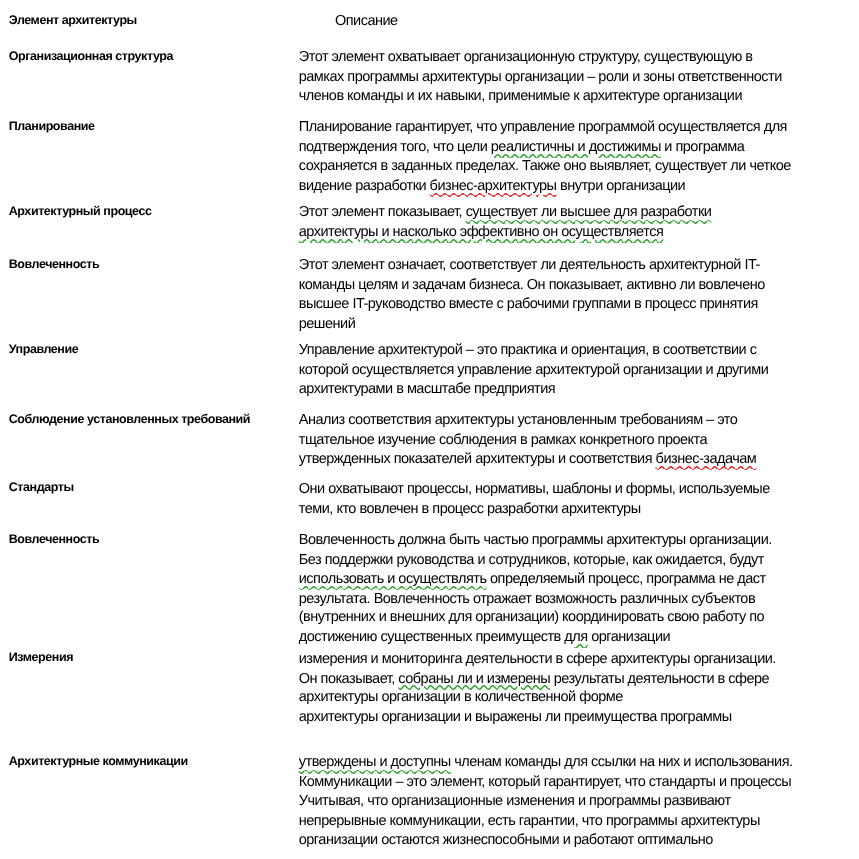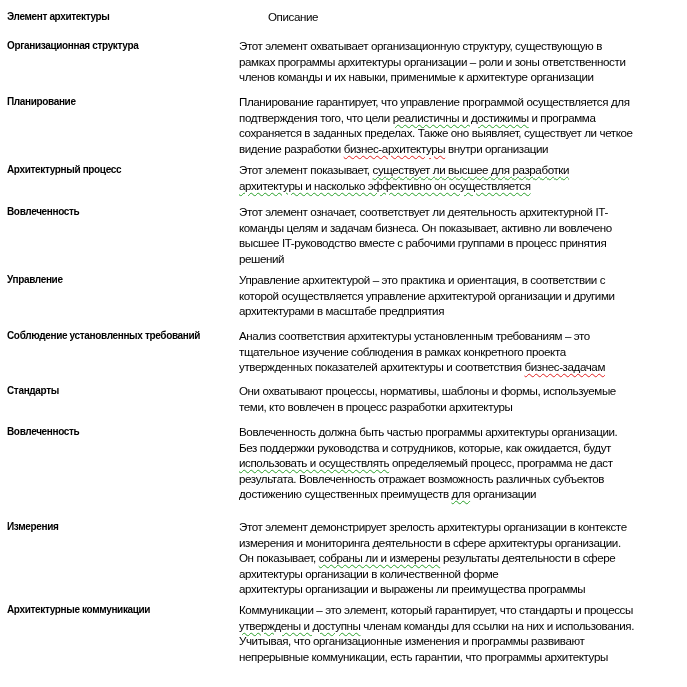--- a/index.html
+++ b/index.html
@@ -129,37 +129,38 @@
     </div>
   </div>
 
   <div class="row" style="top:424px;">
     <div class="term">Вовлеченность</div>
     <div class="desc">
       <span class="line">Вовлеченность должна быть частью программы архитектуры организации.</span>
       <span class="line">Без поддержки руководства и сотрудников,  которые, как ожидается, будут</span>
       <span class="line"><span class="sp-green">использовать и осуществлять</span>  определяемый процесс, программа не даст</span>
       <span class="line">результата. Вовлеченность отражает возможность различных субъектов</span>
+      <span class="line">(внутренних и внешних для организации) координировать свою работу по</span>
       <span class="line">достижению существенных  преимуществ <span class="sp-green">для</span> организации</span>
     </div>
   </div>
 
   <div class="row" style="top:519px;">
     <div class="term">Измерения</div>
     <div class="desc">
-      <span class="line">Этот элемент демонстрирует зрелость архитектуры организации в контексте</span>
       <span class="line">измерения и мониторинга деятельности в сфере архитектуры организации.</span>
       <span class="line">Он показывает, <span class="sp-green">собраны ли и измерены</span> результаты деятельности в сфере</span>
       <span class="line">архитектуры организации в количественной форме</span>
       <span class="line">архитектуры организации и выражены ли преимущества программы</span>
     </div>
   </div>
 
   <div class="row" style="top:602px;">
     <div class="term">Архитектурные  коммуникации</div>
     <div class="desc">
+      <span class="line"><span class="sp-green">утверждены и доступны</span> членам команды для ссылки на них и использования.</span>
       <span class="line">Коммуникации – это элемент, который гарантирует, что  стандарты и процессы</span>
-      <span class="line"><span class="sp-green">утверждены и доступны</span> членам команды для ссылки на них и использования.</span>
       <span class="line">Учитывая, что  организационные изменения и программы развивают</span>
       <span class="line">непрерывные коммуникации, есть гарантии, что программы архитектуры</span>
+      <span class="line">организации остаются жизнеспособными и работают оптимально</span>
     </div>
   </div>
 </div>
 
 </body></html>

